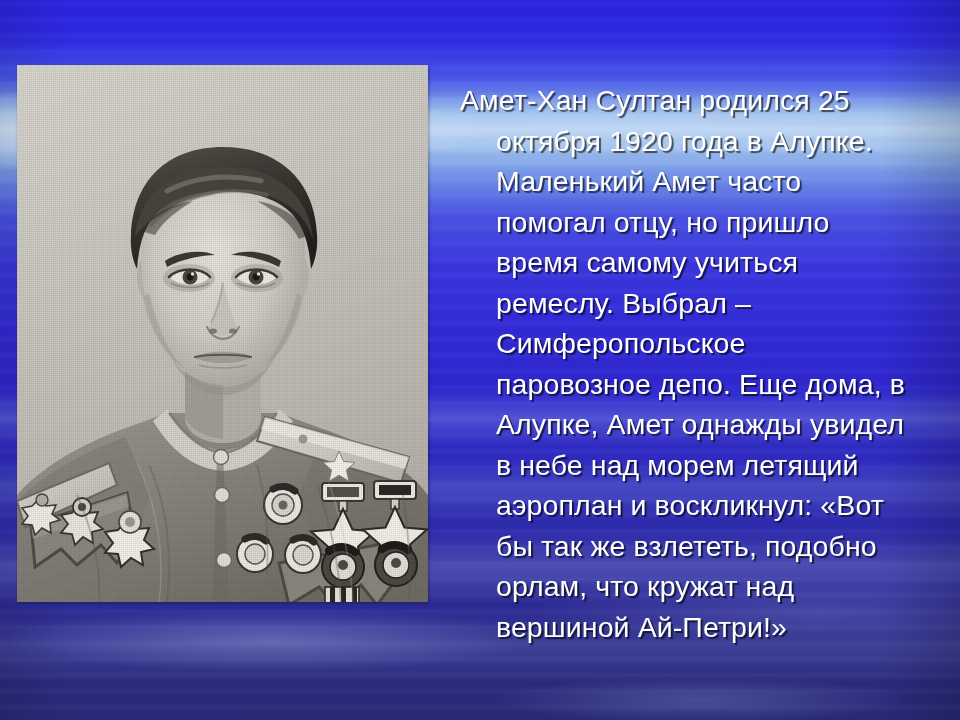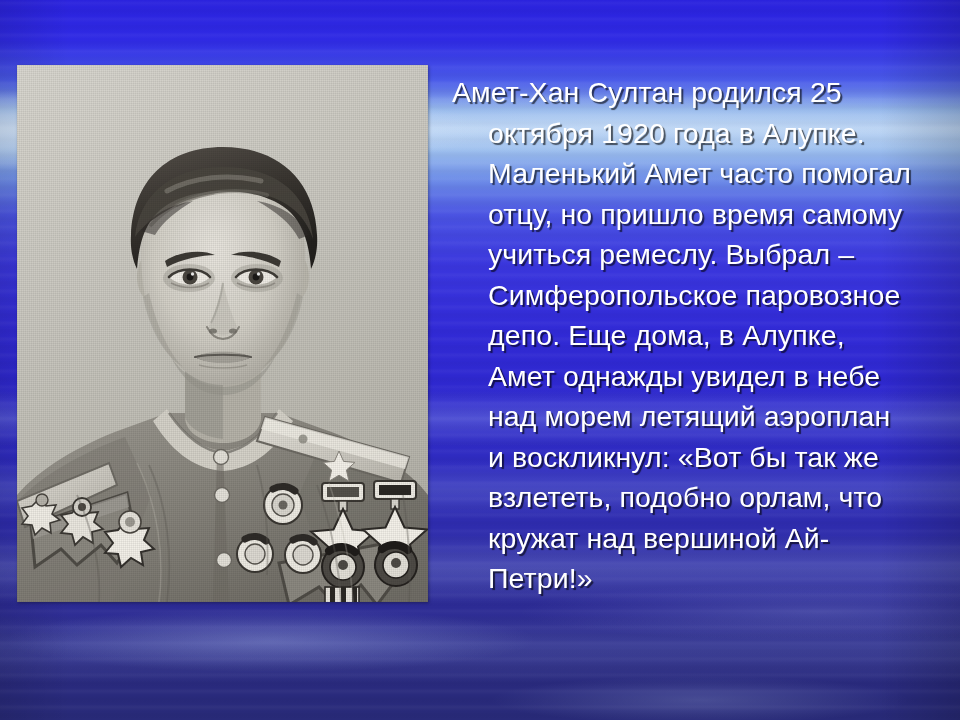--- a/index.html
+++ b/index.html
@@ -115,21 +115,21 @@
     left: 452px;
     top: 72px;
     width: 462px;
     color: #ffffff;
     font-size: 28.5px;
     line-height: 40.5px;
     letter-spacing: .1px;
     text-shadow: 2px 2px 1px rgba(0,0,0,.62);
   }
   .textblock p {
-    margin: 0;
+    margin: 8px;
     padding-left: 36px;
     text-indent: -36px;
   }
 </style>
 </head>
 <body>
 
 <div class="slide">
 
   <div class="bg-base"></div>

